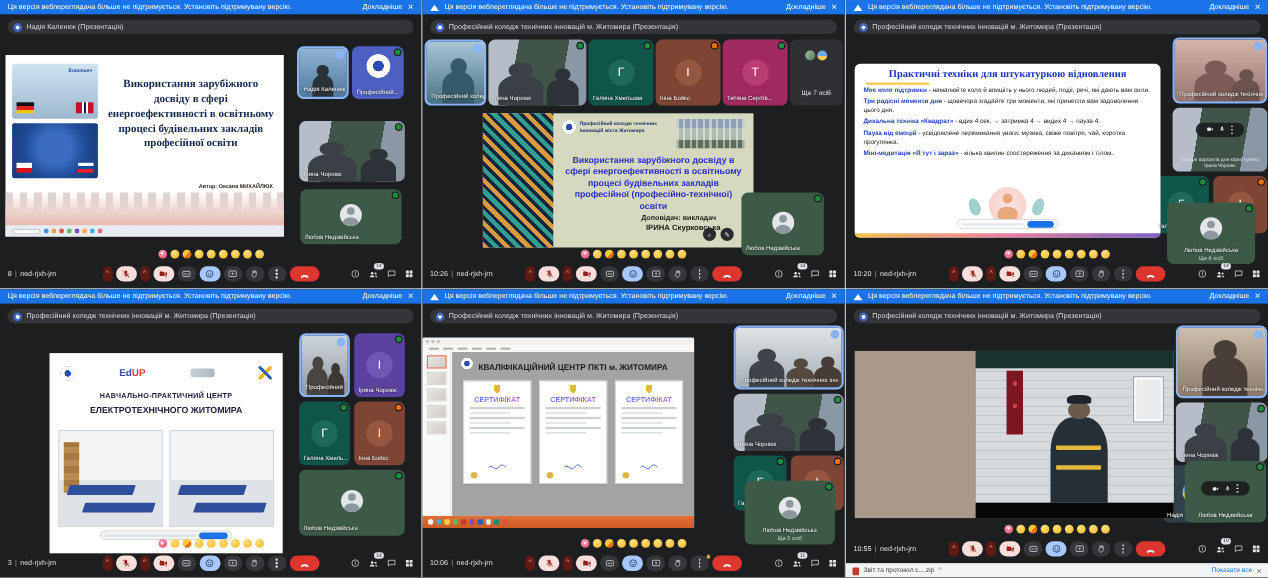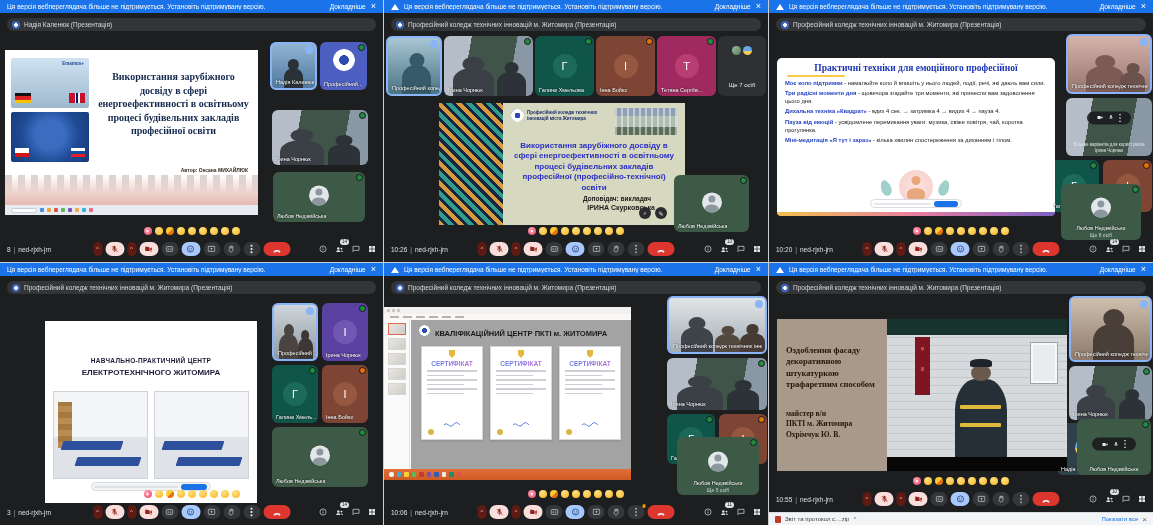--- a/index.html
+++ b/index.html
@@ -509,21 +509,21 @@
     <span class="warn"></span>
     <span class="btxt">Ця версія вебпереглядача більше не підтримується. Установіть підтримувану версію.</span>
     <span class="blink">Докладніше</span>
     <span class="bclose">×</span>
   </div>
   <div class="pinbar">
     <span class="pinlogo"></span>
     <span>Професійний коледж технічних інновацій м. Житомира (Презентація)</span>
   </div>
   <div class="slide s3" style="left:8px;top:58px;width:278px;height:158px">
-    <div class="s3title">Практичні техніки для емоційного професійної</div>
+    <div class="s3title">Практичні техніки для штукатуркою відновлення</div>
     <div class="s3ul"></div>
     <div class="s3items">
       <div class="s3it"><b>Моє коло підтримки</b><span> - намалюйте коло й впишіть у нього людей, події, речі, які дають вам сили.</span></div>
       <div class="s3it"><b>Три радісні моменти дня</b><span> - щовечора згадайте три моменти, які принесли вам задоволення цього дня.</span></div>
       <div class="s3it"><b>Дихальна техніка «Квадрат»</b><span> - вдих 4 сек. → затримка 4 → видих 4 → пауза 4.</span></div>
       <div class="s3it"><b>Пауза від емоцій</b><span> - усвідомлене перемикання уваги: музика, свіже повітря, чай, коротка прогулянка.</span></div>
       <div class="s3it"><b>Міні-медитація «Я тут і зараз»</b><span> - кілька хвилин спостереження за диханням і тілом.</span></div>
     </div>
     <span class="s3leaf" style="left:104px;transform:rotate(-20deg)"></span>
     <span class="s3leaf" style="left:162px;transform:rotate(20deg)"></span>
@@ -677,20 +677,26 @@
   <div class="banner">
     <span class="btxt">Ця версія вебпереглядача більше не підтримується. Установіть підтримувану версію.</span>
     <span class="blink">Докладніше</span>
     <span class="bclose">×</span>
   </div>
   <div class="pinbar">
     <span class="pinlogo"></span>
     <span>Професійний коледж технічних інновацій м. Житомира (Презентація)</span>
   </div>
   <div class="slide" style="left:45px;top:58px;width:212px;height:182px">
+    <div class="s4logos">
+      <span class="s4gear"></span>
+      <span class="s4edup">Ed<span title="EdUP">UP</span></span>
+      <span class="s4sm"></span>
+      <span class="s4x"></span>
+    </div>
     <div class="s4t1">НАВЧАЛЬНО-ПРАКТИЧНИЙ ЦЕНТР</div>
     <div class="s4t2">ЕЛЕКТРОТЕХНІЧНОГО ЖИТОМИРА</div>
     <div class="lab" style="left:8px">
           <span class="lk"></span>
           <span class="d1"></span>
           <span class="d2"></span>
         </div>
     <div class="lab" style="left:109px">
           <span class="d1"></span>
           <span class="d2"></span>
@@ -1062,22 +1068,20 @@
     <span class="btxt">Ця версія вебпереглядача більше не підтримується. Установіть підтримувану версію.</span>
     <span class="blink">Докладніше</span>
     <span class="bclose">×</span>
   </div>
   <div class="pinbar">
     <span class="pinlogo"></span>
     <span>Професійний коледж технічних інновацій м. Житомира (Презентація)</span>
   </div>
   <div class="slide" style="left:8px;top:56px;width:290px;height:152px;background:#0f1b19">
     <div class="s6l">
-      <div class="s6t">Оздоблення фасаду декоративною штукатуркою трафаретним способом</div>
-      <div class="s6s"><span>майстер в/н</span><br><span>ПКТІ м. Житомира</span><br><span>Охрімчук Ю. В.</span></div>
     </div>
     <div class="s6ph">
       <div class="s6teal"></div>
       <div class="s6wall"></div>
       <div class="s6red"></div>
       <div class="s6win"></div>
       <div class="s6man">
             <span class="s6y1"></span>
             <span class="s6y2"></span>
           </div>

